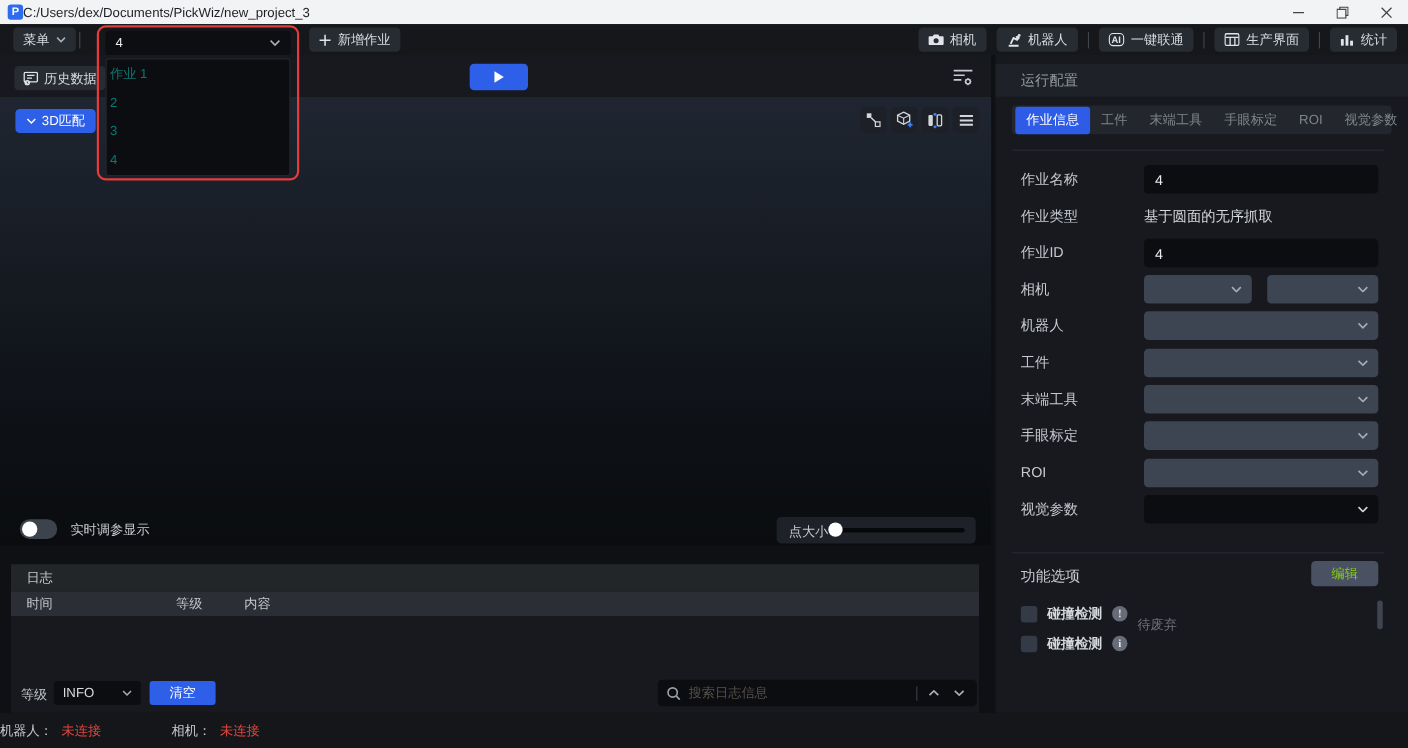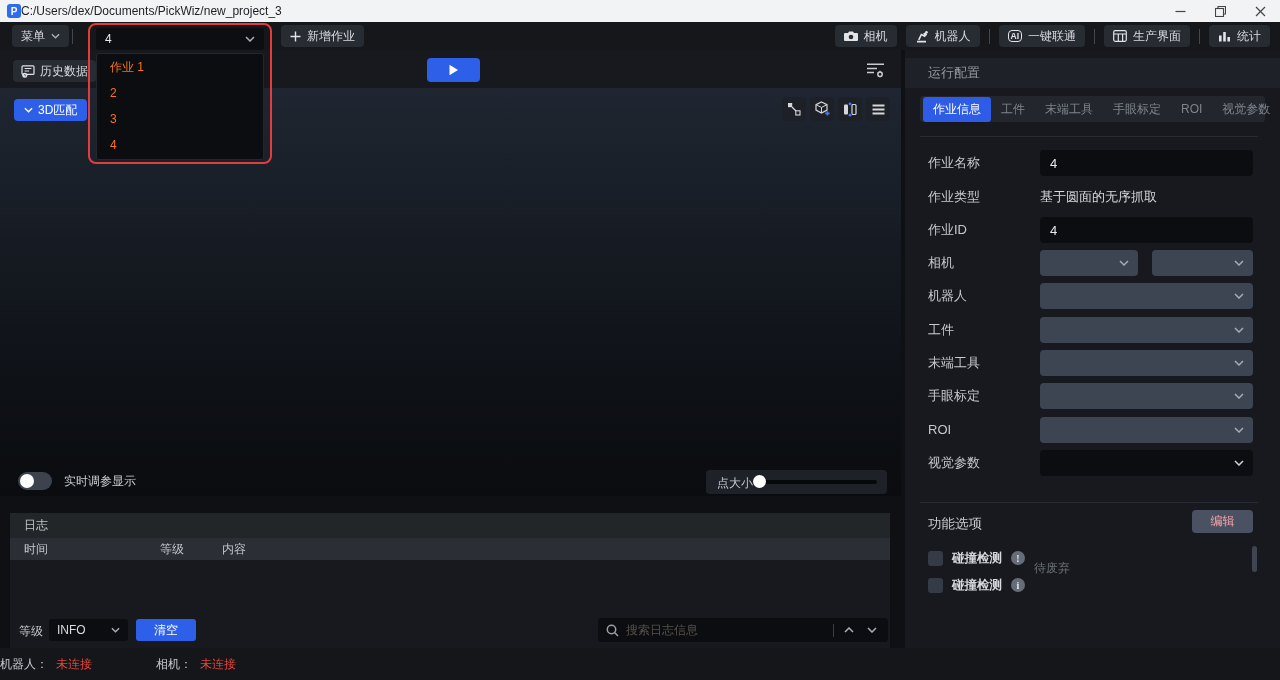--- a/index.html
+++ b/index.html
@@ -88,21 +88,21 @@
   .rp-divider { position:absolute; left:15px; width:338px; height:1px; background:#272b32; }
   .frow-label { position:absolute; left:23px; font-size:13px; color:#c6c9ce; line-height:26px; height:26px; }
   .frow-input { position:absolute; left:135px; width:213px; height:26px; background:#0b0d11;
     border:none; border-radius:4px; color:#e8eaed; font-size:13px; padding:0 10px; outline:none; }
   .frow-static { position:absolute; left:135px; font-size:13px; color:#d6d9dd; line-height:26px; height:26px; }
   .sel { position:absolute; height:26px; background:#3d4452; border-radius:4px;
     display:flex; align-items:center; justify-content:flex-end; padding-right:9px; }
   .sel.dark { background:#0b0d11; }
   .opt-title { position:absolute; left:23px; top:465px; font-size:13.5px; color:#c6c9ce; }
   .edit-btn { position:absolute; left:287px; top:460px; width:61px; height:23px; background:#4a5162;
-    border:none; border-radius:4px; color:#fca5a5; font-size:12px; }
+    border:none; border-radius:4px; color:#84cc16; font-size:12px; }
   .chk-row { position:absolute; left:23px; display:flex; align-items:center; gap:9px; height:16px; }
   .chk { width:15px; height:15px; border-radius:3px; background:#343b47; }
   .chk-label { font-size:12.5px; color:#d5d8dc; font-weight:bold; }
   .info-ic { width:14px; height:14px; border-radius:50%; background:#666d78; color:#e8eaed;
     font-size:10px; font-weight:bold; display:flex; align-items:center; justify-content:center;
     font-family:"Liberation Serif",serif; }
   .chk-note { font-size:12px; color:#6b7076;margin-top:20px; }
   .rp-scroll { position:absolute; left:347px; top:496px; width:5px; height:26px; border-radius:3px; background:#3f4550; }
 
   
@@ -113,21 +113,21 @@
   .sb-gap { width:48px; }
 
   
   .dd-overlay { position:absolute; left:88px; top:23px; width:184px; height:141px;
     border:2px solid #e23c3c; border-radius:8px; }
   .dd-combo { position:absolute; left:6px; top:3px; width:168px; height:22px; background:#0c0e12;
     border-radius:3px; display:flex; align-items:center; justify-content:space-between;
     padding:0 9px; color:#e8eaed; font-size:12px; }
   .dd-list { position:absolute; left:6px; top:28px; width:168px; height:107px; background:#0b0d11;
     border:1px solid #23262c; border-radius:3px; overflow:hidden; }
-  .dd-item { height:26px; line-height:26px; padding-left:13px; font-size:12px; color:#f97316; }
+  .dd-item { height:26px; line-height:26px; padding-left:3px; font-size:12px; color:#0f766e; }
 
   svg { flex:none; }
 </style>
 </head>
 <body>
 
 <div class="app">
 
   <div class="titlebar">
     <div class="app-icon">P</div>

